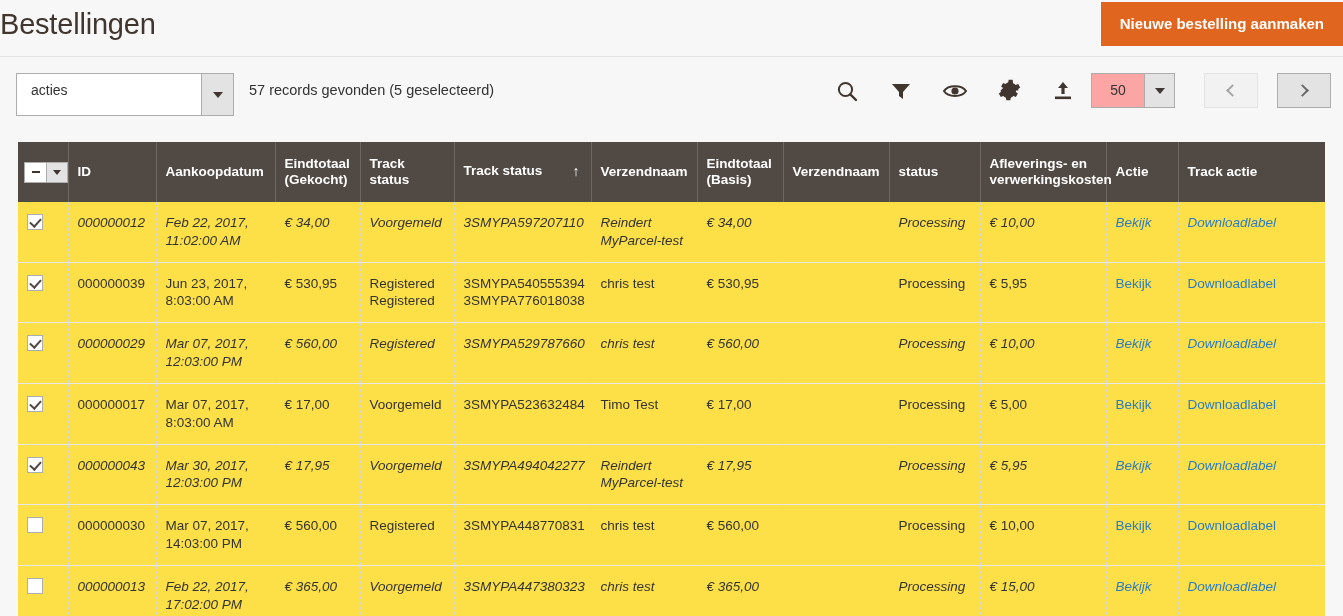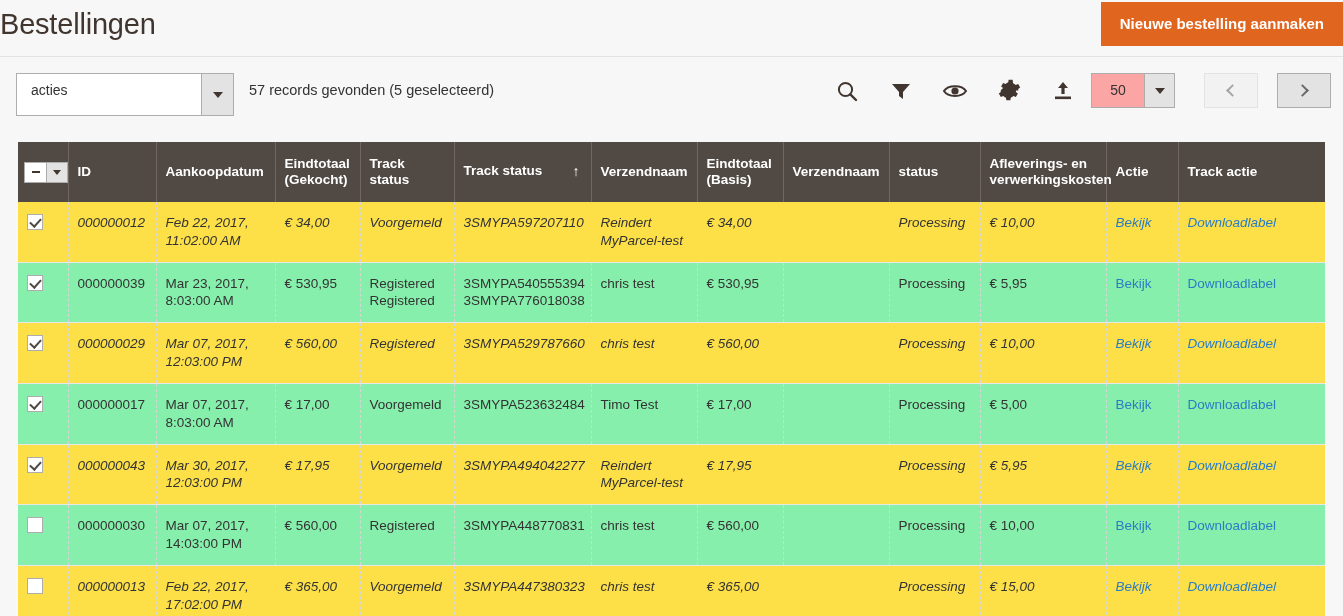--- a/index.html
+++ b/index.html
@@ -185,21 +185,21 @@
     padding: 12px 9px;
     vertical-align: top;
     border-right: 1px dashed #d6d6d6;
     border-bottom: 1px solid #e8e8e8;
     color: #333;
     line-height: 1.32;
     background: transparent;
   }
   table.grid tbody td:last-child { border-right: none; }
   table.grid tbody tr.odd  { background: #fde047; font-style: italic; }
-  table.grid tbody tr.even { background: #86efac; }
+  table.grid tbody tr.even { background: #fde047; }
 
   td.cell-check { border-right: 1px dashed #d6d6d6; padding-top: 13px; }
 
   .cbx {
     width: 16px; height: 16px;
     border: 1px solid #adadad;
     background: #fff;
     display: inline-block;
     position: relative;
     cursor: pointer;
@@ -388,21 +388,21 @@
             <td></td>
             <td>Processing</td>
             <td>€ 10,00</td>
             <td><a class="grid-link">Bekijk</a></td>
             <td class="multi-line"><a class="grid-link"><span>Download</span><span>label</span></a></td>
           </tr>
           <tr class="even">
             <td class="cell-check"><span class="cbx checked"></span></td>
             <td>000000039</td>
             <td class="multi-line">
-              <span>Mar 23, 2017,</span>
+              <span>Jun 23, 2017,</span>
               <span>8:03:00 AM</span>
             </td>
             <td>€ 530,95</td>
             <td class="multi-line">
               <span>Registered</span>
               <span>Registered</span>
             </td>
             <td class="multi-line tnum">
               <span>3SMYPA540555394</span>
               <span>3SMYPA776018038</span>

